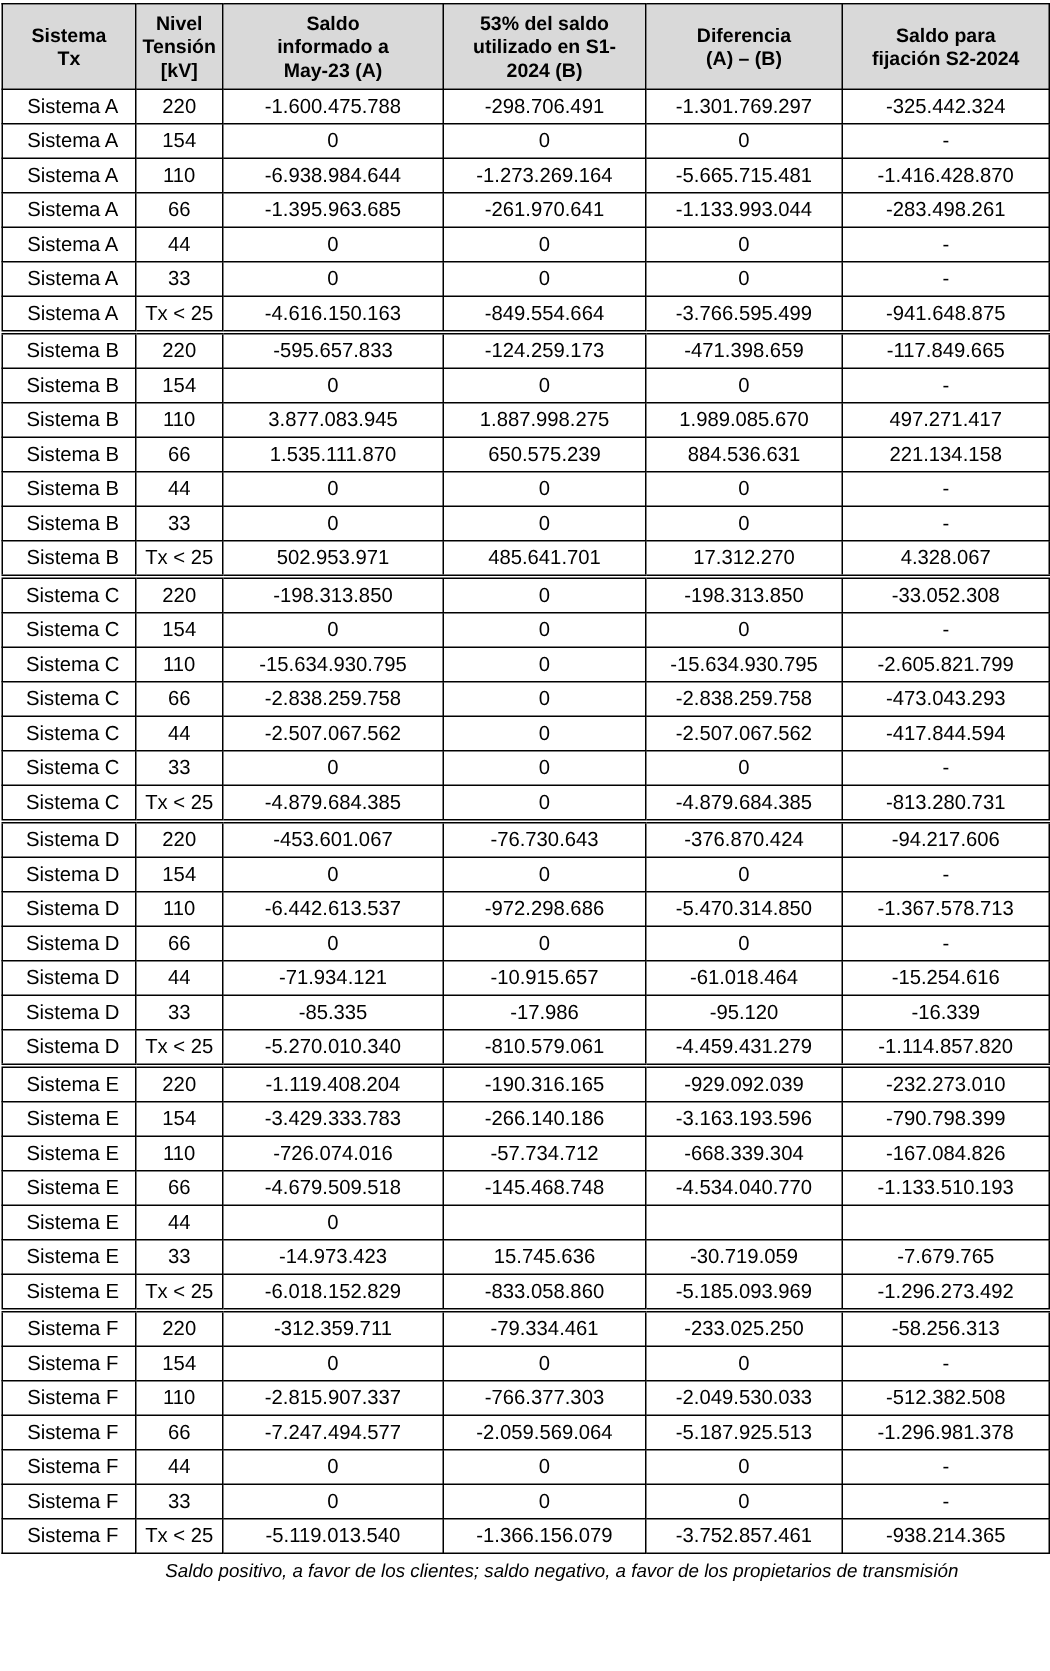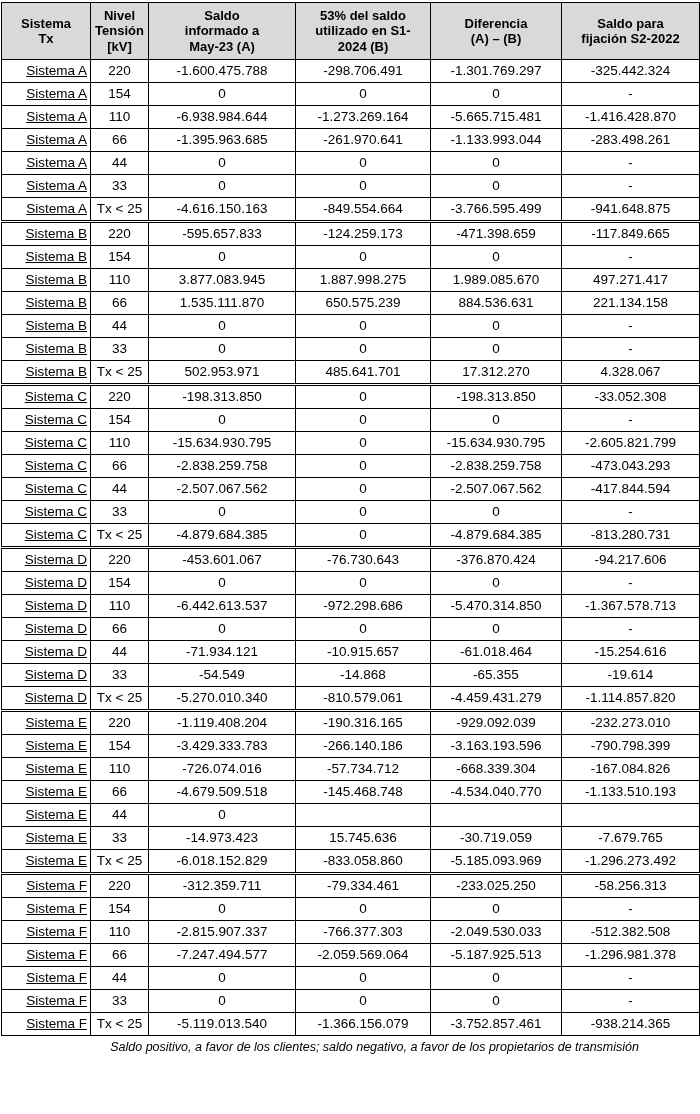--- a/index.html
+++ b/index.html
@@ -35,23 +35,22 @@
     white-space: pre-line;
   }
   td {
     height: 22px;
     padding: 0 3px;
     text-align: center;
     vertical-align: middle;
     white-space: nowrap;
   }
   td.col-sistema {
-    text-align: right;
+    text-align: center;
     padding-left: 8px;
-    text-decoration: underline;
   }
   tr.group-start td {
     border-top: 3px double #000;
   }
   .footnote {
     width: 640px;
     text-align: right;
     font-style: italic;
     font-size: 12.5px;
     color: #000;
@@ -81,21 +80,21 @@
 [kV]</th>
           <th>Saldo
 informado a
 May-23 (A)</th>
           <th>53% del saldo
 utilizado en S1-
 2024 (B)</th>
           <th>Diferencia
 (A) – (B)</th>
           <th>Saldo para
-fijación S2-2022</th>
+fijación S2-2024</th>
         </tr>
     </thead>
     <tbody>
         <tr>
           <td class="col-sistema">Sistema A</td>
           <td class="col-nivel-tension">220</td>
           <td class="col-saldo-informado">-1.600.475.788</td>
           <td class="col-saldo-50pct">-298.706.491</td>
           <td class="col-diferencia">-1.301.769.297</td>
           <td class="col-saldo-fijacion">-325.442.324</td>
@@ -296,24 +295,24 @@
           <td class="col-sistema">Sistema D</td>
           <td class="col-nivel-tension">44</td>
           <td class="col-saldo-informado">-71.934.121</td>
           <td class="col-saldo-50pct">-10.915.657</td>
           <td class="col-diferencia">-61.018.464</td>
           <td class="col-saldo-fijacion">-15.254.616</td>
         </tr>
         <tr>
           <td class="col-sistema">Sistema D</td>
           <td class="col-nivel-tension">33</td>
-          <td class="col-saldo-informado">-54.549</td>
-          <td class="col-saldo-50pct">-14.868</td>
-          <td class="col-diferencia">-65.355</td>
-          <td class="col-saldo-fijacion">-19.614</td>
+          <td class="col-saldo-informado">-85.335</td>
+          <td class="col-saldo-50pct">-17.986</td>
+          <td class="col-diferencia">-95.120</td>
+          <td class="col-saldo-fijacion">-16.339</td>
         </tr>
         <tr>
           <td class="col-sistema">Sistema D</td>
           <td class="col-nivel-tension">Tx &lt; 25</td>
           <td class="col-saldo-informado">-5.270.010.340</td>
           <td class="col-saldo-50pct">-810.579.061</td>
           <td class="col-diferencia">-4.459.431.279</td>
           <td class="col-saldo-fijacion">-1.114.857.820</td>
         </tr>
         <tr class="group-start">

